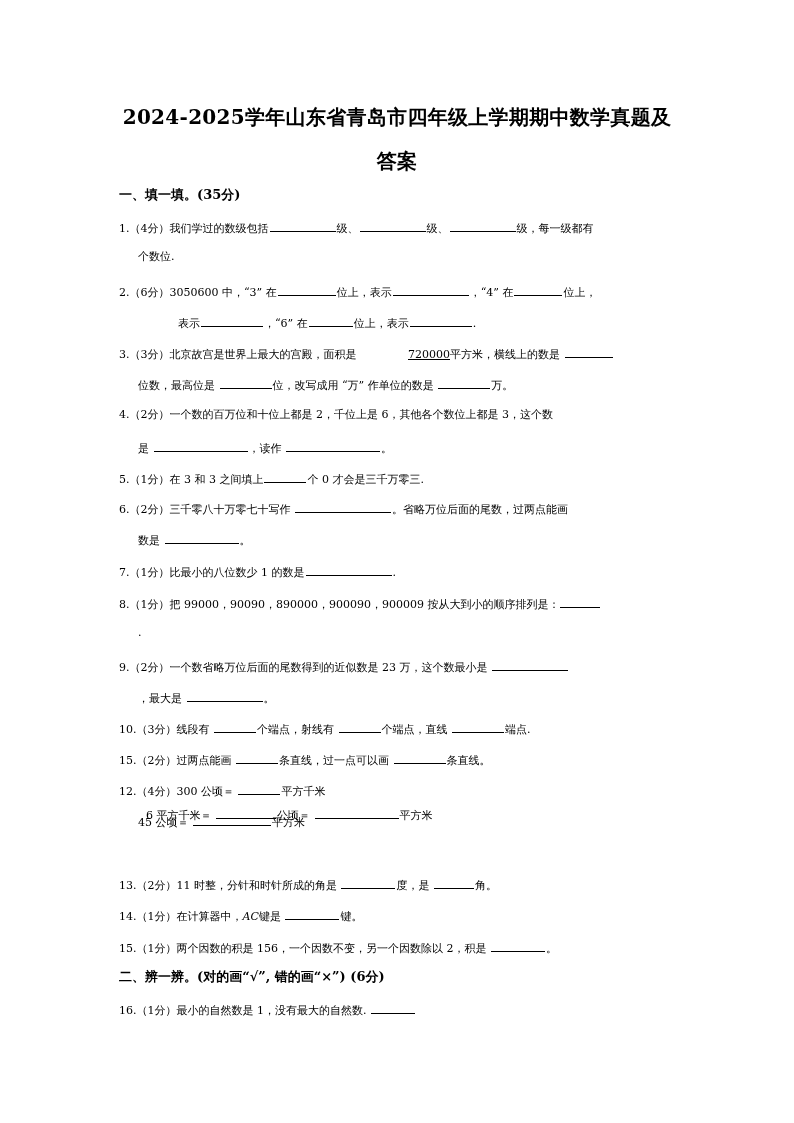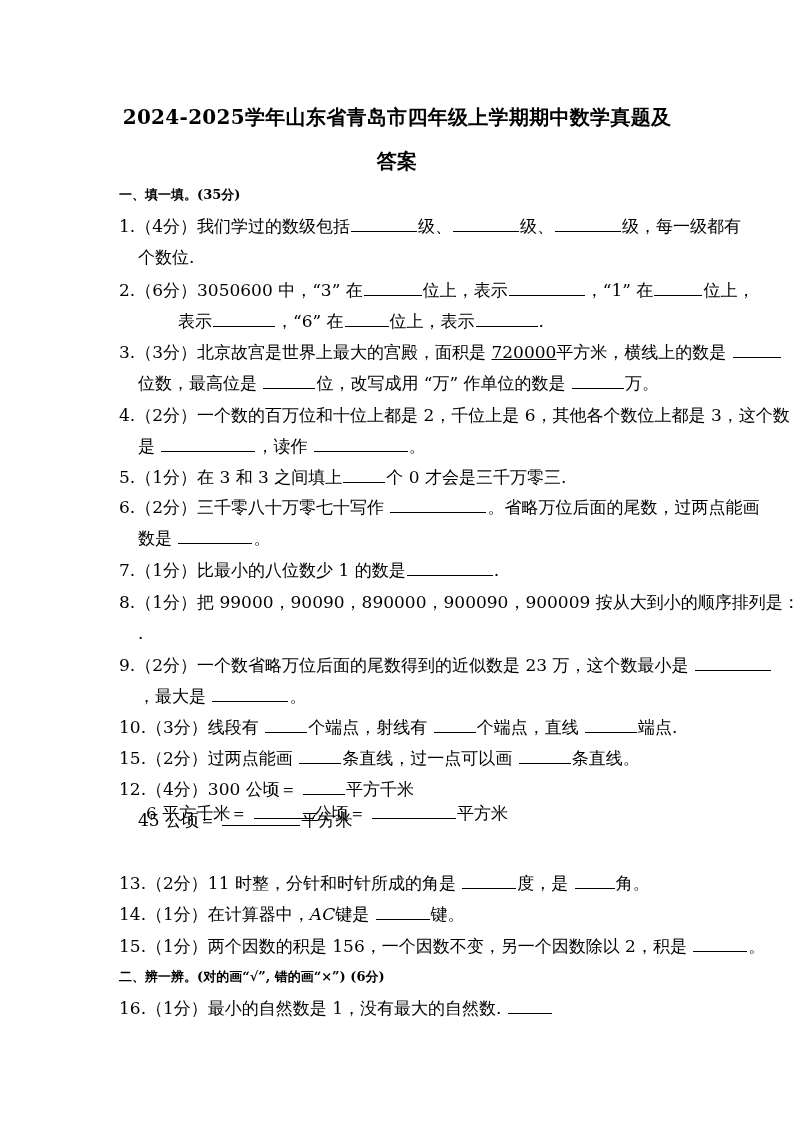--- a/index.html
+++ b/index.html
@@ -12,50 +12,50 @@
     .title {
       position: absolute; left: 110px; width: 574px; text-align: center;
       font-size: 20px; font-weight: bold; letter-spacing: 0.3px;
     }
     .t1 { top: 104px; }
     .t2 { top: 148px; }
     .section {
       position: absolute; left: 119px; font-size: 13px; font-weight: bold;
     }
     .line {
-      position: absolute; font-size: 17px; white-space: nowrap; line-height: 18px;
+      position: absolute; font-size: 11px; white-space: nowrap; line-height: 18px;
     }
     .l0 { left: 119px; }
     .l1 { left: 138px; }
     .blank {
       display: inline-block; border-bottom: 1px solid #000; height: 14px;
       vertical-align: baseline; margin: 0 1px;
     }
-    .u { text-decoration: underline; }
+    .u { text-decoration: underline; margin-left: 48px; }
     .it { font-style: italic; }
   </style>
 </head>
 <body>
 
 <div class="page">
 
   <div class="title t1">2024-2025学年山东省青岛市四年级上学期期中数学真题及</div>
   <div class="title t2">答案</div>
 
   <div class="section" style="top:186px;">一、填一填。(35分)</div>
 
   <div class="line l0" style="top:217px;">
     <span>1.（4分）我们学过的数级包括</span><span class="blank" style="width:66px"></span><span>级、</span><span class="blank" style="width:66px"></span><span>级、</span><span class="blank" style="width:66px"></span><span>级，每一级都有</span>
   </div>
   <div class="line l1" style="top:248px;">
     <span>个数位.</span>
   </div>
 
   <div class="line l0" style="top:281px;">
-    <span>2.（6分）3050600 中，“3” 在</span><span class="blank" style="width:58px"></span><span>位上，表示</span><span class="blank" style="width:76px"></span><span>，“1” 在</span><span class="blank" style="width:48px"></span><span>位上，</span>
+    <span>2.（6分）3050600 中，“3” 在</span><span class="blank" style="width:58px"></span><span>位上，表示</span><span class="blank" style="width:76px"></span><span>，“4” 在</span><span class="blank" style="width:48px"></span><span>位上，</span>
   </div>
   <div class="line l1" style="top:312px;margin-left:40px;">
     <span>表示</span><span class="blank" style="width:62px"></span><span>，“6” 在</span><span class="blank" style="width:44px"></span><span>位上，表示</span><span class="blank" style="width:62px"></span><span>.</span>
   </div>
 
   <div class="line l0" style="top:343px;">
     <span>3.（3分）北京故宫是世界上最大的宫殿，面积是 </span><span class="u">720000</span><span>平方米，横线上的数是</span> <span class="blank" style="width:48px"></span>
   </div>
   <div class="line l1" style="top:374px;">
     <span>位数，最高位是 </span><span class="blank" style="width:52px"></span><span>位，改写成用 “万” 作单位的数是 </span><span class="blank" style="width:52px"></span><span>万。</span>

